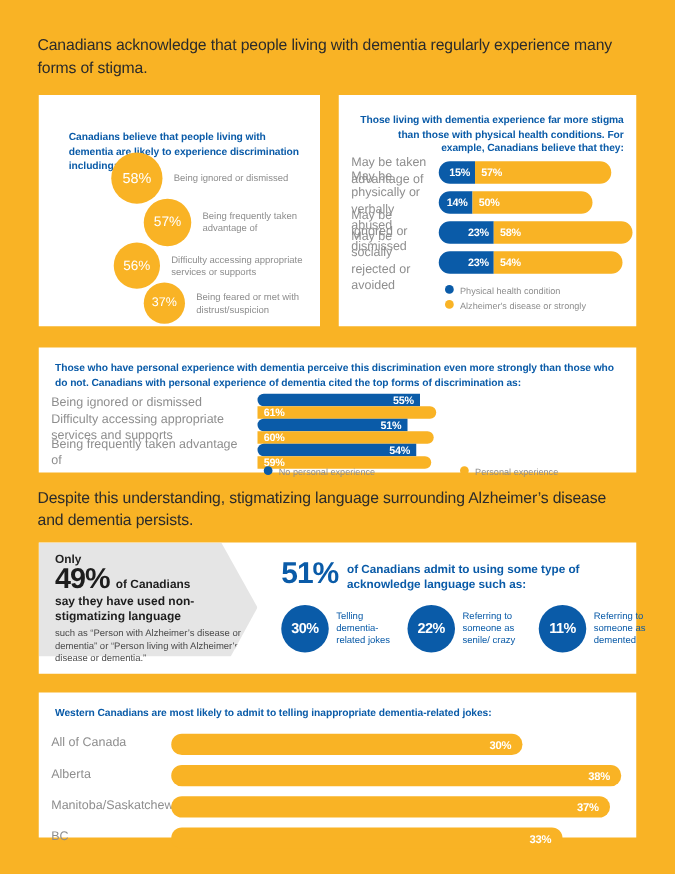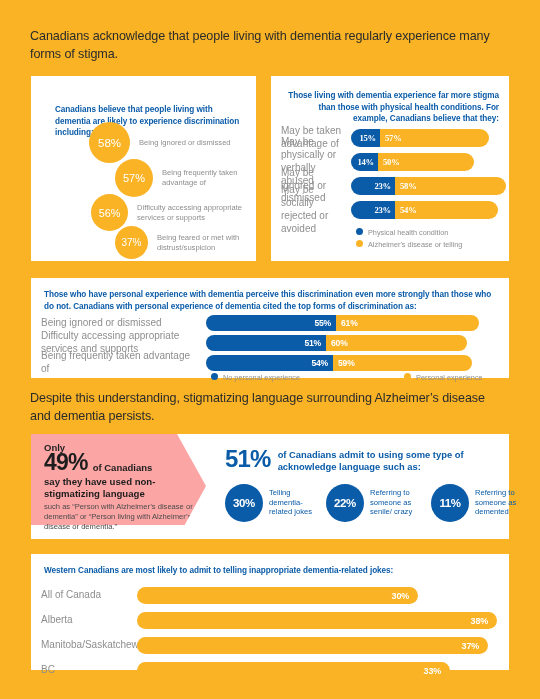--- a/index.html
+++ b/index.html
@@ -71,54 +71,53 @@
   .sbar-label { width:70px; padding-right:5px; }
   .sbar-track { position:relative; height:18px; display:flex; }
   .seg {
     height:18px;
     display:flex;
     align-items:center;
     color:#ffffff;
     font-size:8.6px;
     font-weight:700;
     letter-spacing:-0.2px;
-    font-family:Liberation Serif, serif;
   }
   .seg-blue { background:#0A5BA8; justify-content:flex-end; padding-right:4px; border-radius:9px 0 0 9px; }
   .seg-gold { background:#F9B325; justify-content:flex-start; padding-left:5px; border-radius:0 9px 9px 0; }
 
   .legend { position:absolute; font-size:7.3px; color:#8e8e8e; }
   .legend-item { display:flex; align-items:flex-start; margin-bottom:2.5px; }
   .dot { width:7px; height:7px; border-radius:50%; margin-right:5px; flex:0 0 auto; }
   .dot-blue { background:#0A5BA8; }
   .dot-gold { background:#F9B325; }
 
   
   #panel-personal-exp { left:31px; top:278px; width:478px; height:100px; }
   #panel-personal-exp .card-title { position:absolute; left:13px; top:11px; width:455px; }
   .pbar-row { position:absolute; left:10px; display:flex; align-items:center; height:16px; }
   .pbar-label { width:165px; padding-right:6px; }
-  .pbar-track { position:relative; height:16px; display:flex; }
+  .pbar-track { position:relative; height:16px; display:flex;flex-direction:column; }
   .pseg {
     height:16px;
     display:flex;
     align-items:center;
     color:#ffffff;
     font-size:8.6px;
     font-weight:700;
     letter-spacing:-0.2px;
   }
   .pseg-blue { background:#0A5BA8; justify-content:flex-end; padding-right:5px; border-radius:8px 0 0 8px; }
   .pseg-gold { background:#F9B325; justify-content:flex-start; padding-left:5px; border-radius:0 8px 8px 0; }
 
   
   #panel-language { left:31px; top:434px; width:478px; height:105px; background:#ffffff; }
   #box-only {
     position:absolute; left:0; top:0; width:175px; height:91px;
-    background:#fca5a5;
+    background:#e5e5e5;
     clip-path:polygon(0 0, 146px 0, 175px 52px, 146px 105px, 0 105px);
     padding:9px 12px 0 13px;
   }
   #box-only .only-word { font-size:9.5px; color:#222; font-weight:700; line-height:1.1; }
   .only-pct-row { display:flex; align-items:flex-end; margin-top:-1px; }
   .only-pct { font-size:23px; font-weight:700; color:#1d1d1d; line-height:0.95; letter-spacing:-0.8px; }
   .only-of { margin-left:5px; font-size:9.5px; font-weight:700; color:#1d1d1d; line-height:1.1; margin-bottom:1px; }
   .only-bold { font-size:9.6px; font-weight:700; color:#1d1d1d; line-height:1.25; margin-top:2px; }
   .only-small { font-size:7.6px; color:#4a4a4a; line-height:1.33; margin-top:2px; }
 
@@ -214,21 +213,21 @@
     </div>
   </div>
 
   <div class="legend" style="left:85px; top:152px;">
     <div class="legend-item">
       <span class="dot dot-blue"></span>
       <span>Physical health condition</span>
     </div>
     <div class="legend-item">
       <span class="dot dot-gold"></span>
-      <span>Alzheimer's disease or telling</span>
+      <span>Alzheimer's disease or strongly</span>
     </div>
   </div>
 </div>
 
 <div class="card" id="panel-personal-exp">
   <div class="card-title">Those who have personal experience with dementia perceive this discrimination even more strongly than those who do not. Canadians with personal experience of dementia cited the top forms of discrimination as:</div>
 
   <div class="pbar-row" style="top:37px;">
     <div class="lbl pbar-label">Being ignored or dismissed</div>
     <div class="pbar-track">
@@ -246,21 +245,21 @@
   </div>
 
   <div class="pbar-row" style="top:77px;">
     <div class="lbl pbar-label">Being frequently taken advantage of</div>
     <div class="pbar-track">
       <div class="pseg pseg-blue" style="width:127px;">54%</div>
       <div class="pseg pseg-gold" style="width:139px;">59%</div>
     </div>
   </div>
 
-  <div class="legend" style="left:180px; top:95px; display:flex; gap:104px;">
+  <div class="legend" style="left:180px; top:95px; display:flex; gap:68px;">
     <div class="legend-item">
       <span class="dot dot-blue"></span>
       <span>No personal experience</span>
     </div>
     <div class="legend-item">
       <span class="dot dot-gold"></span>
       <span>Personal experience</span>
     </div>
   </div>
 </div>

